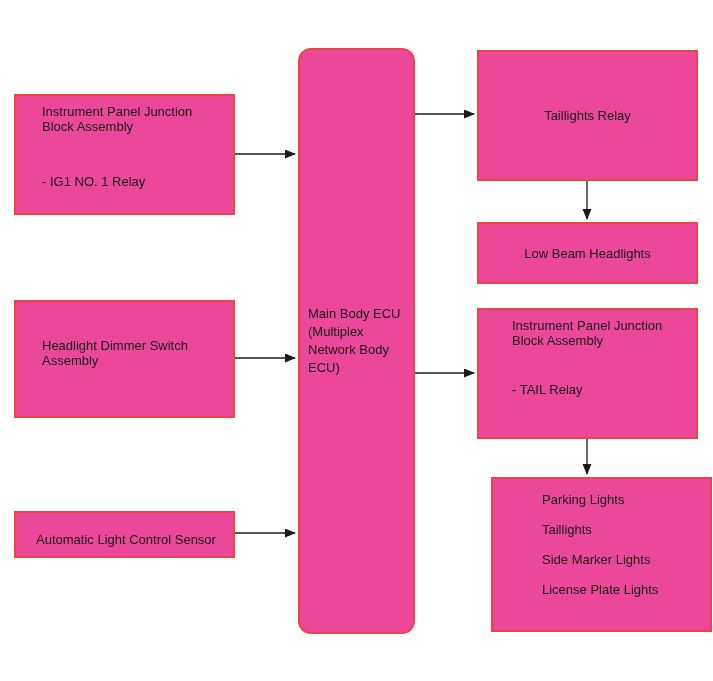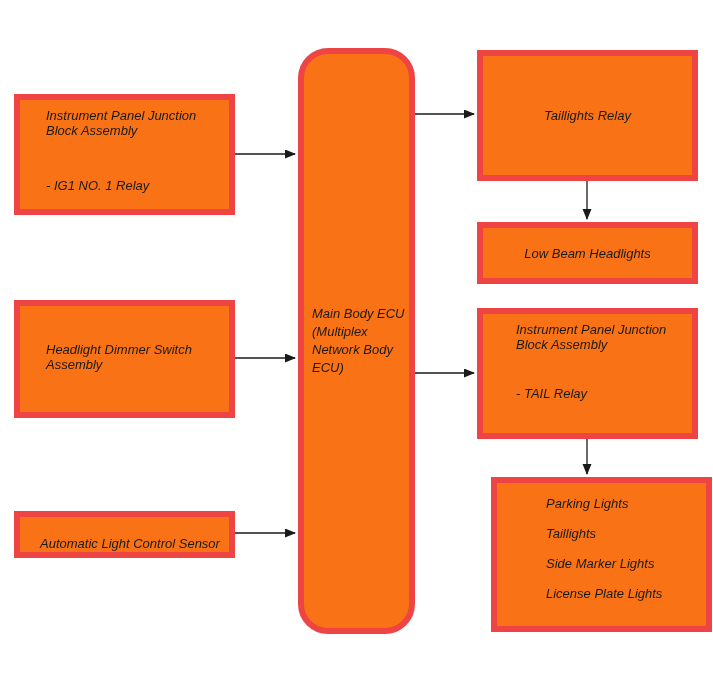--- a/index.html
+++ b/index.html
@@ -22,32 +22,31 @@
     position: absolute;
     left: 0;
     top: 0;
     width: 713px;
     height: 681px;
     pointer-events: none;
   }
   .node {
     position: absolute;
     box-sizing: border-box;
-    border: 6px solid #ef4444;
-    background: #f97316;
-    font-style: italic;
+    border: 2px solid #ef4444;
+    background: #ec4899;
   }
   
   .box-ipjb-ig1   { left: 14px;  top: 94px;  width: 221px; height: 121px; padding: 8px 8px 8px 26px; }
   .box-dimmer     { left: 14px;  top: 300px; width: 221px; height: 118px; padding: 36px 8px 0 26px; }
   .box-sensor     { left: 14px;  top: 511px; width: 221px; height: 47px;  padding: 19px 4px 4px 20px; }
   
   .box-ecu {
     left: 298px; top: 48px; width: 117px; height: 586px;
-    border-radius: 30px;
+    border-radius: 13px;
     display: flex;
     align-items: center;
   }
   .box-ecu .node-title { padding-left: 8px; line-height: 18px; }
   
   .box-int-relay  { left: 477px; top: 50px;  width: 221px; height: 131px; display: flex; align-items: center; justify-content: center; text-align: center; }
   .box-low-beam   { left: 477px; top: 222px; width: 221px; height: 62px;  display: flex; align-items: center; justify-content: center; text-align: center; }
   .box-ipjb-tail  { left: 477px; top: 308px; width: 221px; height: 131px; padding: 8px 8px 8px 33px; }
   .box-tail-out   { left: 477px; top: 477px; width: 221px; height: 155px; padding: 13px 8px 8px 49px; display: flex; flex-direction: column; gap: 15px; margin-left: 14px; }
   .node-item-offset    { margin-top: 40px; }

